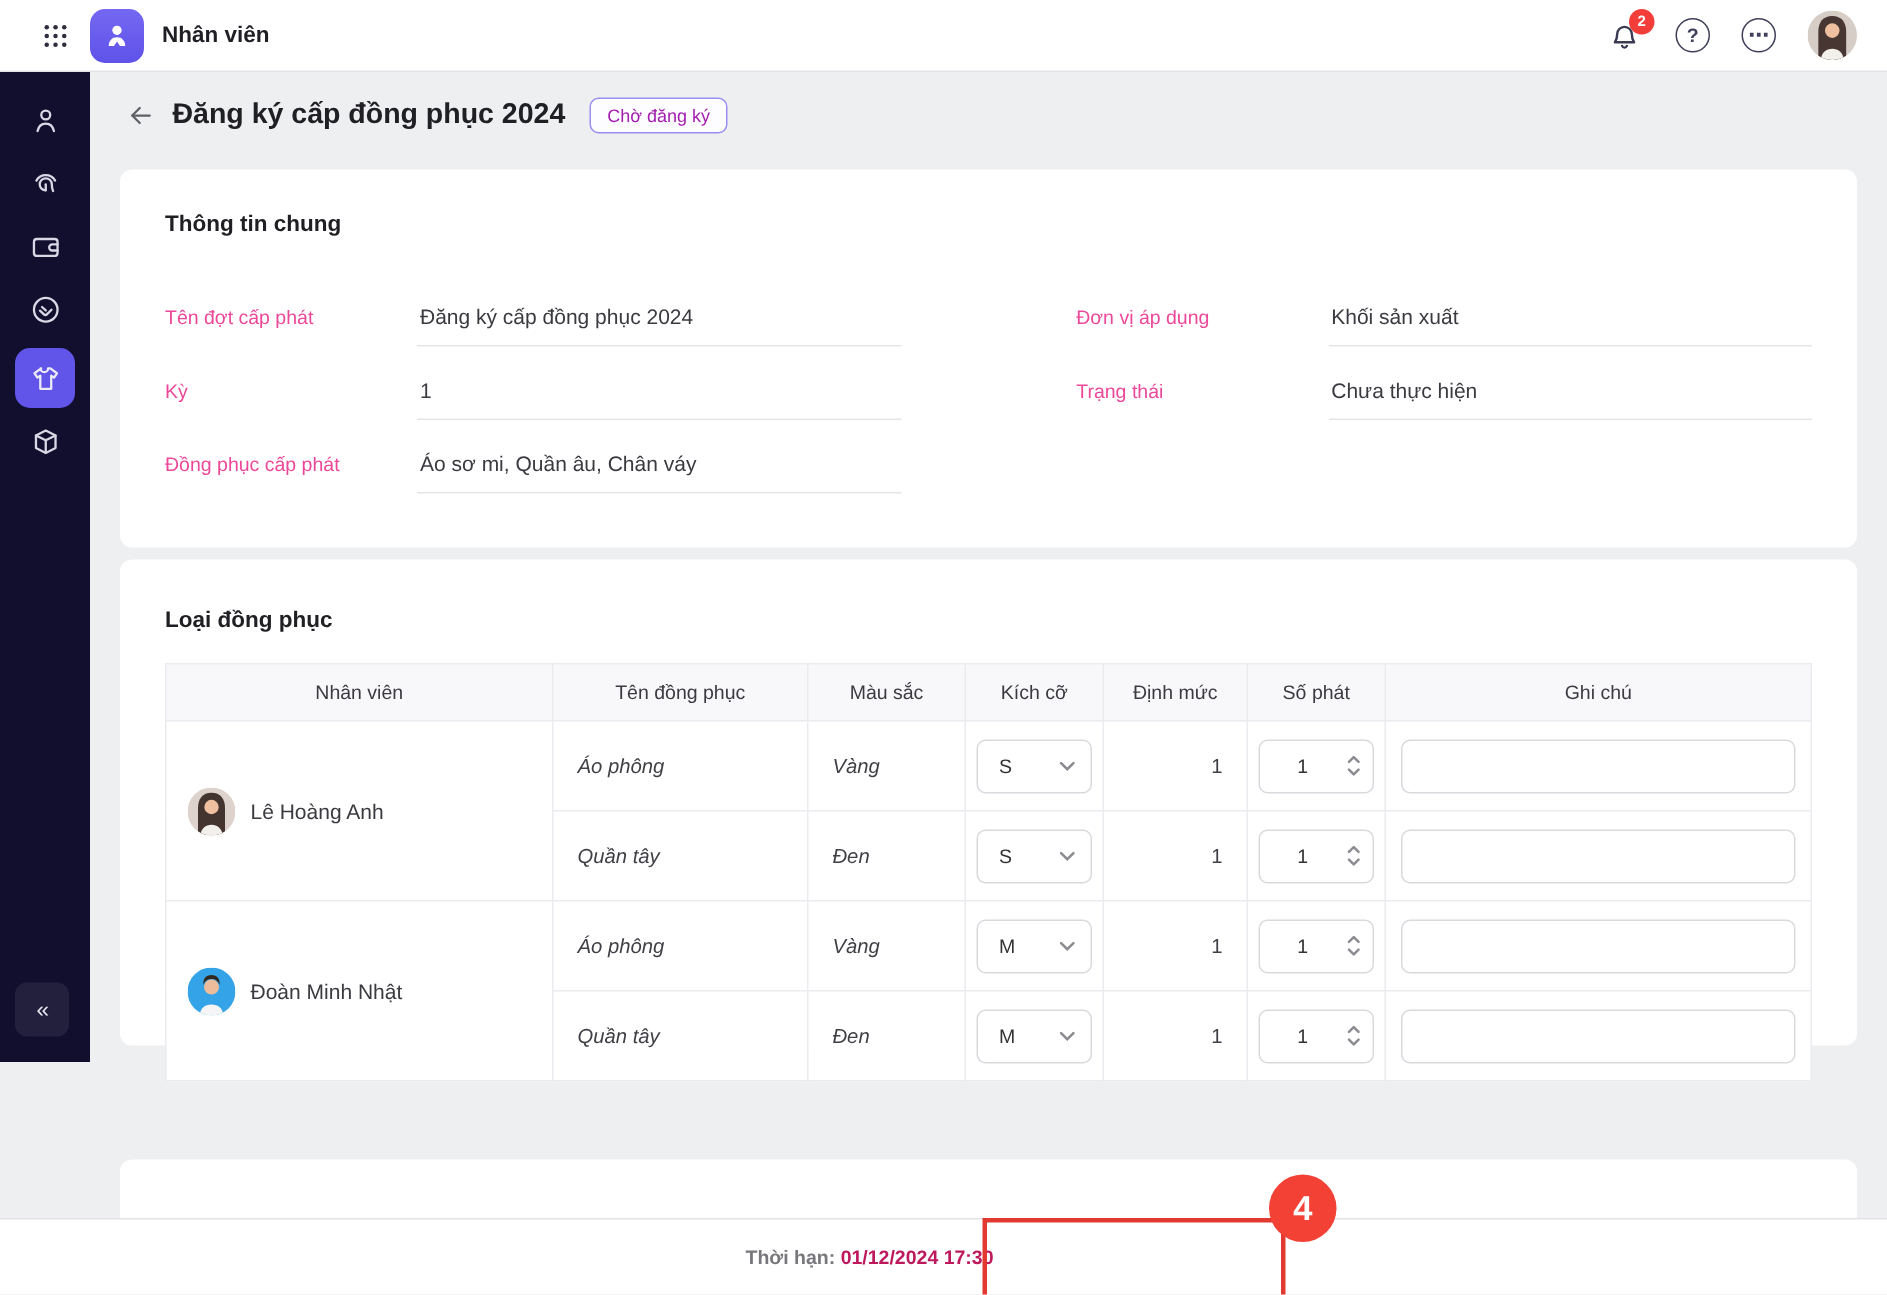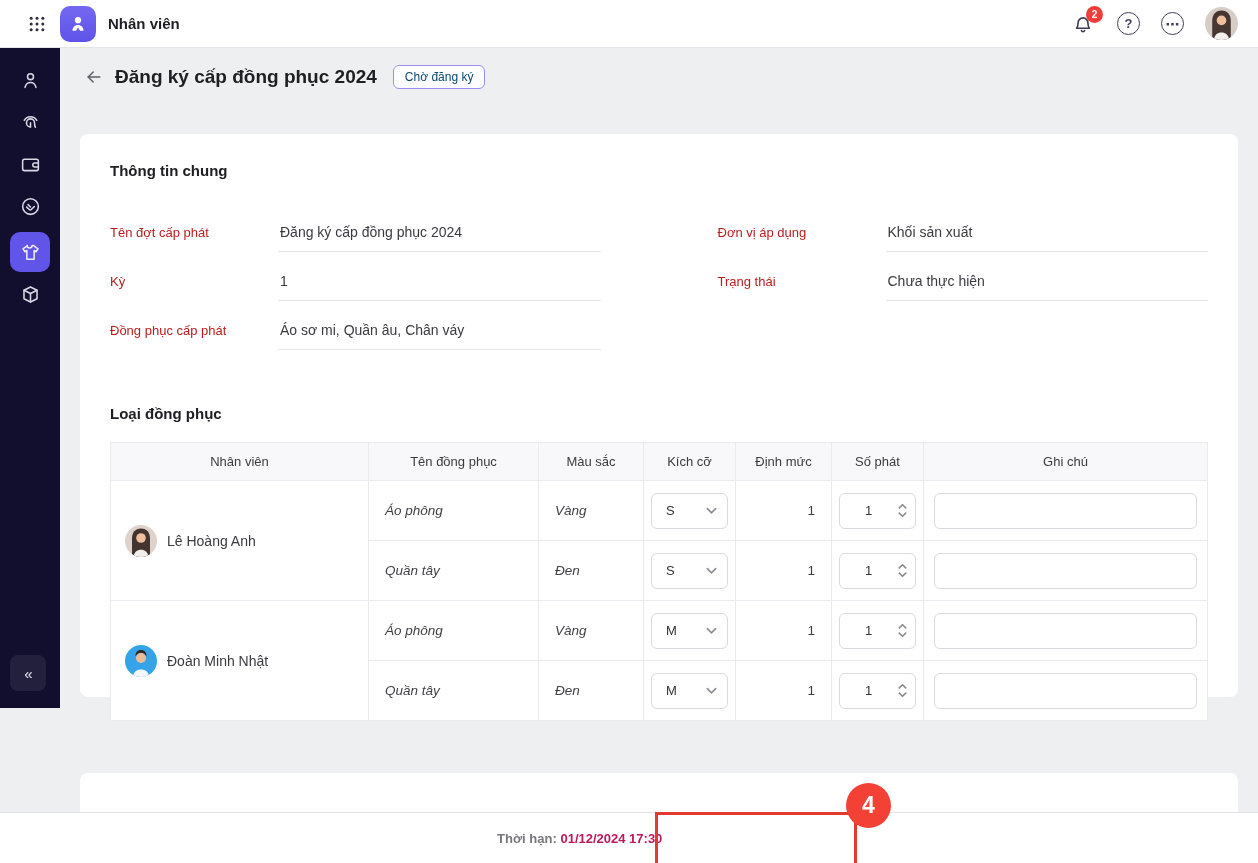--- a/index.html
+++ b/index.html
@@ -58,34 +58,34 @@
   }
   
   .page-head {
     position:absolute; left:60px; top:48px; right:0; height:58px;
     display:flex; align-items:center; padding-left:23px;
   }
   .back-btn { width:22px; height:22px; display:flex; align-items:center; justify-content:center; cursor:pointer; }
   .page-title { margin-left:10px; font-size:19px; font-weight:bold; color:#202024; }
   .status-badge {
     margin-left:16px; height:24px; padding:0 11px; border-radius:6px;
-    border:1px solid #9a8ef2; color:#0c4a6e; background:#fdfdff;
+    border:1px solid #9a8ef2; color:#a21caf; background:#fdfdff;
     font-size:12px; display:flex; align-items:center;
   }
   
   .card { position:absolute; left:80px; width:1158px; background:#fff; border-radius:8px; }
-  .card-1 { top:113px; height:252px;margin-top:21px; }
+  .card-1 { top:113px; height:252px; }
   .card-2 { top:373px; height:324px; }
   .card-3 { top:773px; height:60px; }
   .card-title { padding:28px 30px 0 30px; font-size:15px; font-weight:bold; color:#202024; }
   .card-2 .card-title { padding-top:32px; }
   .fields { display:flex; padding:24px 30px 0 30px; gap:117px; }
   .fields .fcol { flex:1; min-width:0; }
   .field { display:flex; align-items:flex-end; height:49px; }
-  .field .flabel { flex:0 0 168px; font-size:13px; color:#b91c1c; padding-bottom:12px; }
+  .field .flabel { flex:0 0 168px; font-size:13px; color:#ec4899; padding-bottom:12px; }
   .field .fvalue { flex:1; font-size:14px; color:#3a3a40; border-bottom:1px solid #e5e5e9; padding:0 0 11px 2px; min-height:18px; }
   
   table.uni { width:1098px; margin:20px 30px 0 30px; border-collapse:collapse; table-layout:fixed; }
   table.uni th, table.uni td { border:1px solid #ebebef; }
   table.uni th { height:38px; background:#f8f8fa; font-weight:400; font-size:13px; color:#3a3a40; text-align:center; }
   table.uni td { height:60px; font-size:13.5px; color:#3f3f45; background:#fff; }
   td.txt { padding-left:16px;font-style:italic; }
   td.num { text-align:right; padding-right:16px; }
   .emp-cell { display:flex; align-items:center; gap:10px; padding-left:14px; }
   .avatar-row { width:32px; height:32px; border-radius:50%; overflow:hidden; flex:none; }

